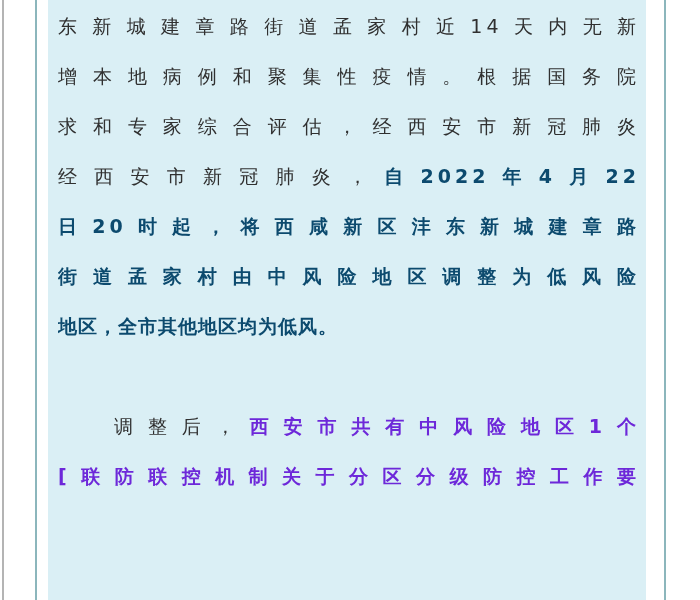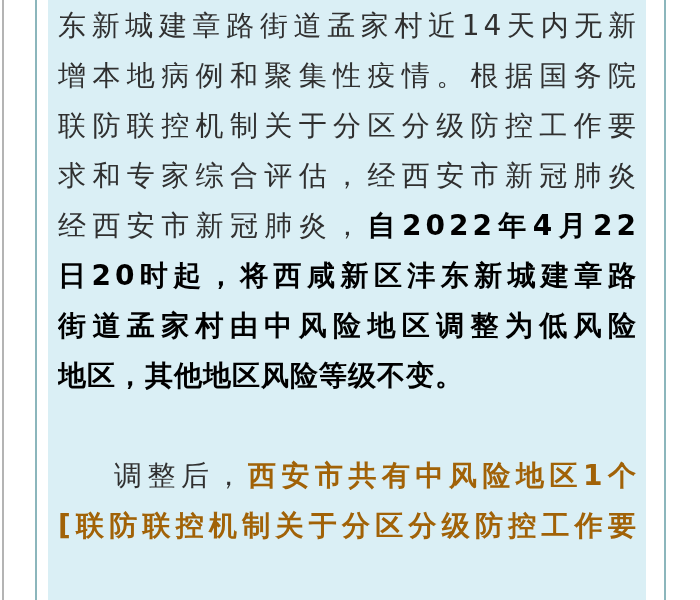--- a/index.html
+++ b/index.html
@@ -44,82 +44,79 @@
     width: 598px;
     height: 600px;
     background: #daeff5;
     box-sizing: border-box;
     padding: 1px 6px 0 10px;
     overflow: hidden;
   }
   .line {
     height: 50px;
     line-height: 50px;
-    font-size: 28px;
+    font-size: 19px;
     letter-spacing: 4px;
     text-align: justify;
     text-align-last: justify;
     white-space: nowrap;
     overflow: hidden;
   }
   .line.para-end {
     letter-spacing: 1px;
     text-align-last: left;
   }
   .line.indent-2 {
     padding-left: 56px;
   }
   .spacer {
     height: 50px;
   }
   .t-black { color: #303030; font-weight: 500; }
-  .t-red   { color: #000000; font-weight: 700; }
-  .t-blue  { color: #a16207; font-weight: 700; }
+  .t-red   { color: #0c4a6e; font-weight: 700; }
+  .t-blue  { color: #6d28d9; font-weight: 700; }
 </style>
 </head>
 <body>
 
 <div class="page">
 
   <div class="edge-line far-left"></div>
   <div class="border-line left"></div>
   <div class="border-line right"></div>
 
   <div class="panel">
 
     <div class="line">
       <span class="t-black">东新城建章路街道孟家村近14天内无新</span>
     </div>
 
     <div class="line">
       <span class="t-black">增本地病例和聚集性疫情。根据国务院</span>
     </div>
 
-    <div class="line">
-      <span class="t-black">联防联控机制关于分区分级防控工作要</span>
-    </div>
 
     <div class="line">
       <span class="t-black">求和专家综合评估，经西安市新冠肺炎</span>
     </div>
 
     <div class="line">
       <span class="t-black">经西安市新冠肺炎，</span><span class="t-red">自2022年4月22</span>
     </div>
 
     <div class="line">
       <span class="t-red">日20时起，将西咸新区沣东新城建章路</span>
     </div>
 
     <div class="line">
       <span class="t-red">街道孟家村由中风险地区调整为低风险</span>
     </div>
 
     <div class="line para-end">
-      <span class="t-red">地区，其他地区风险等级不变。</span>
+      <span class="t-red">地区，全市其他地区均为低风。</span>
     </div>
 
     <div class="spacer"></div>
 
     <div class="line indent-2">
       <span class="t-black">调整后，</span><span class="t-blue">西安市共有中风险地区1个</span>
     </div>
 
     <div class="line">
       <span class="t-blue">[联防联控机制关于分区分级防控工作要</span>

